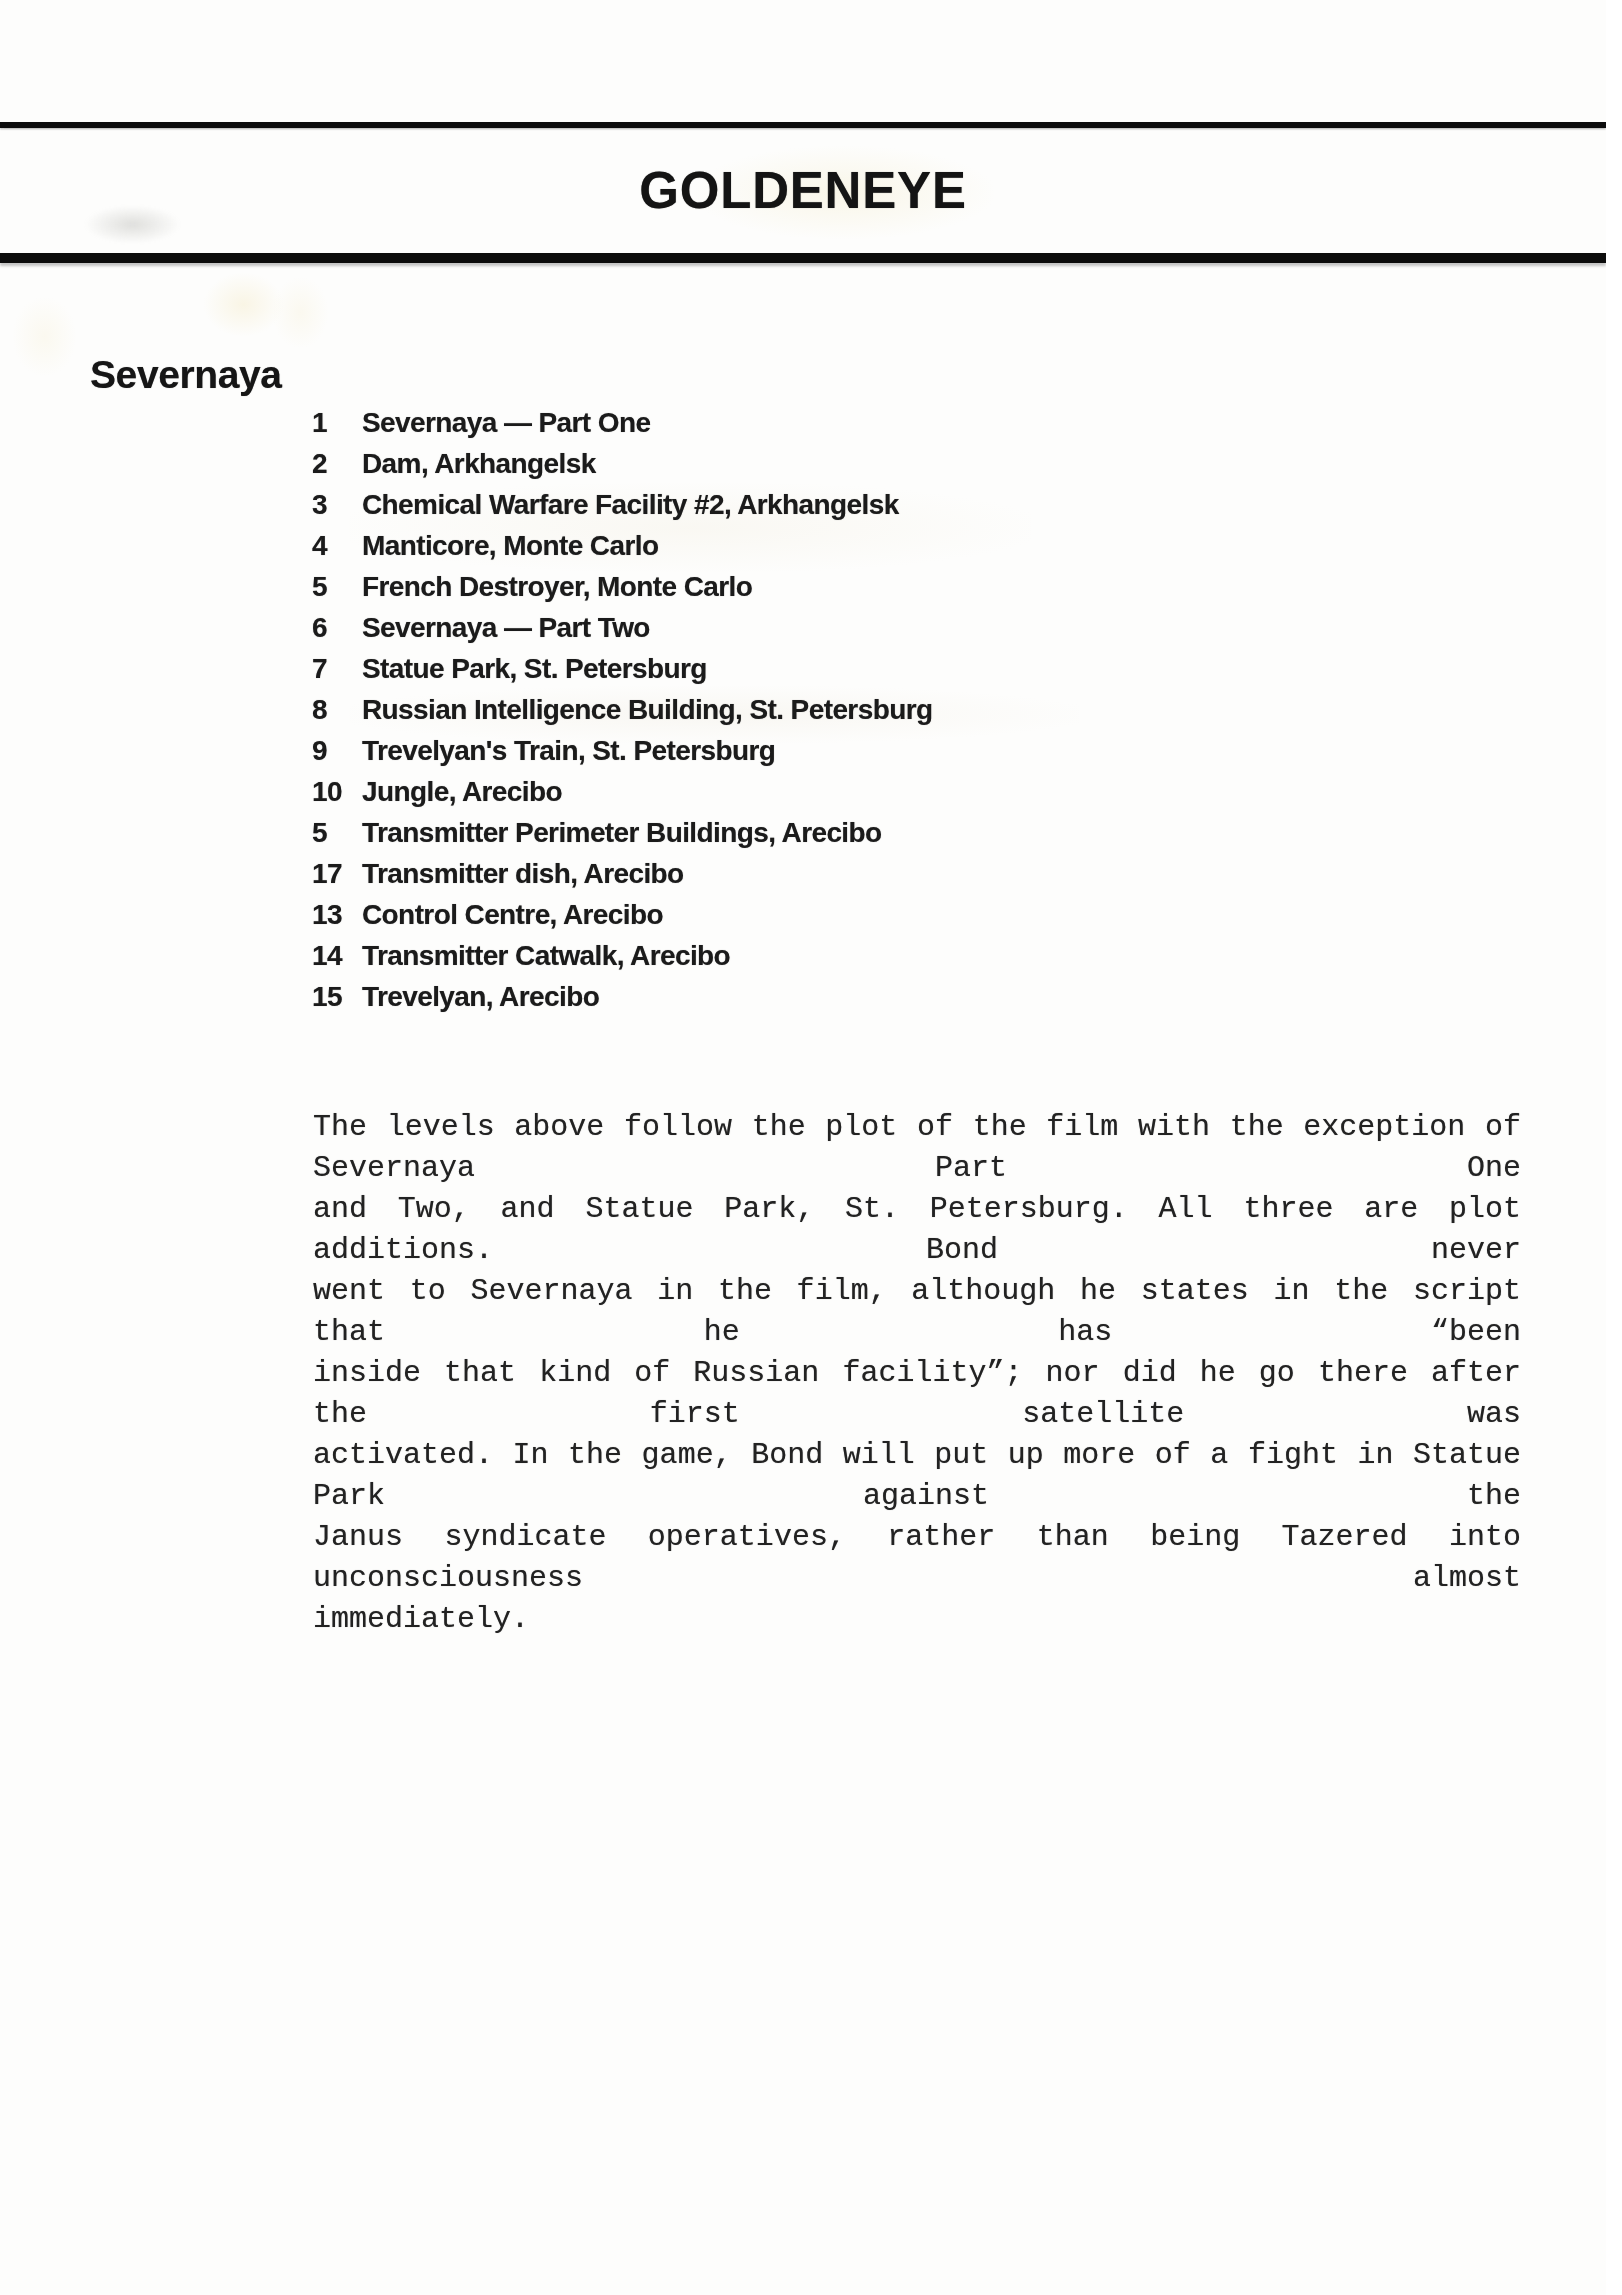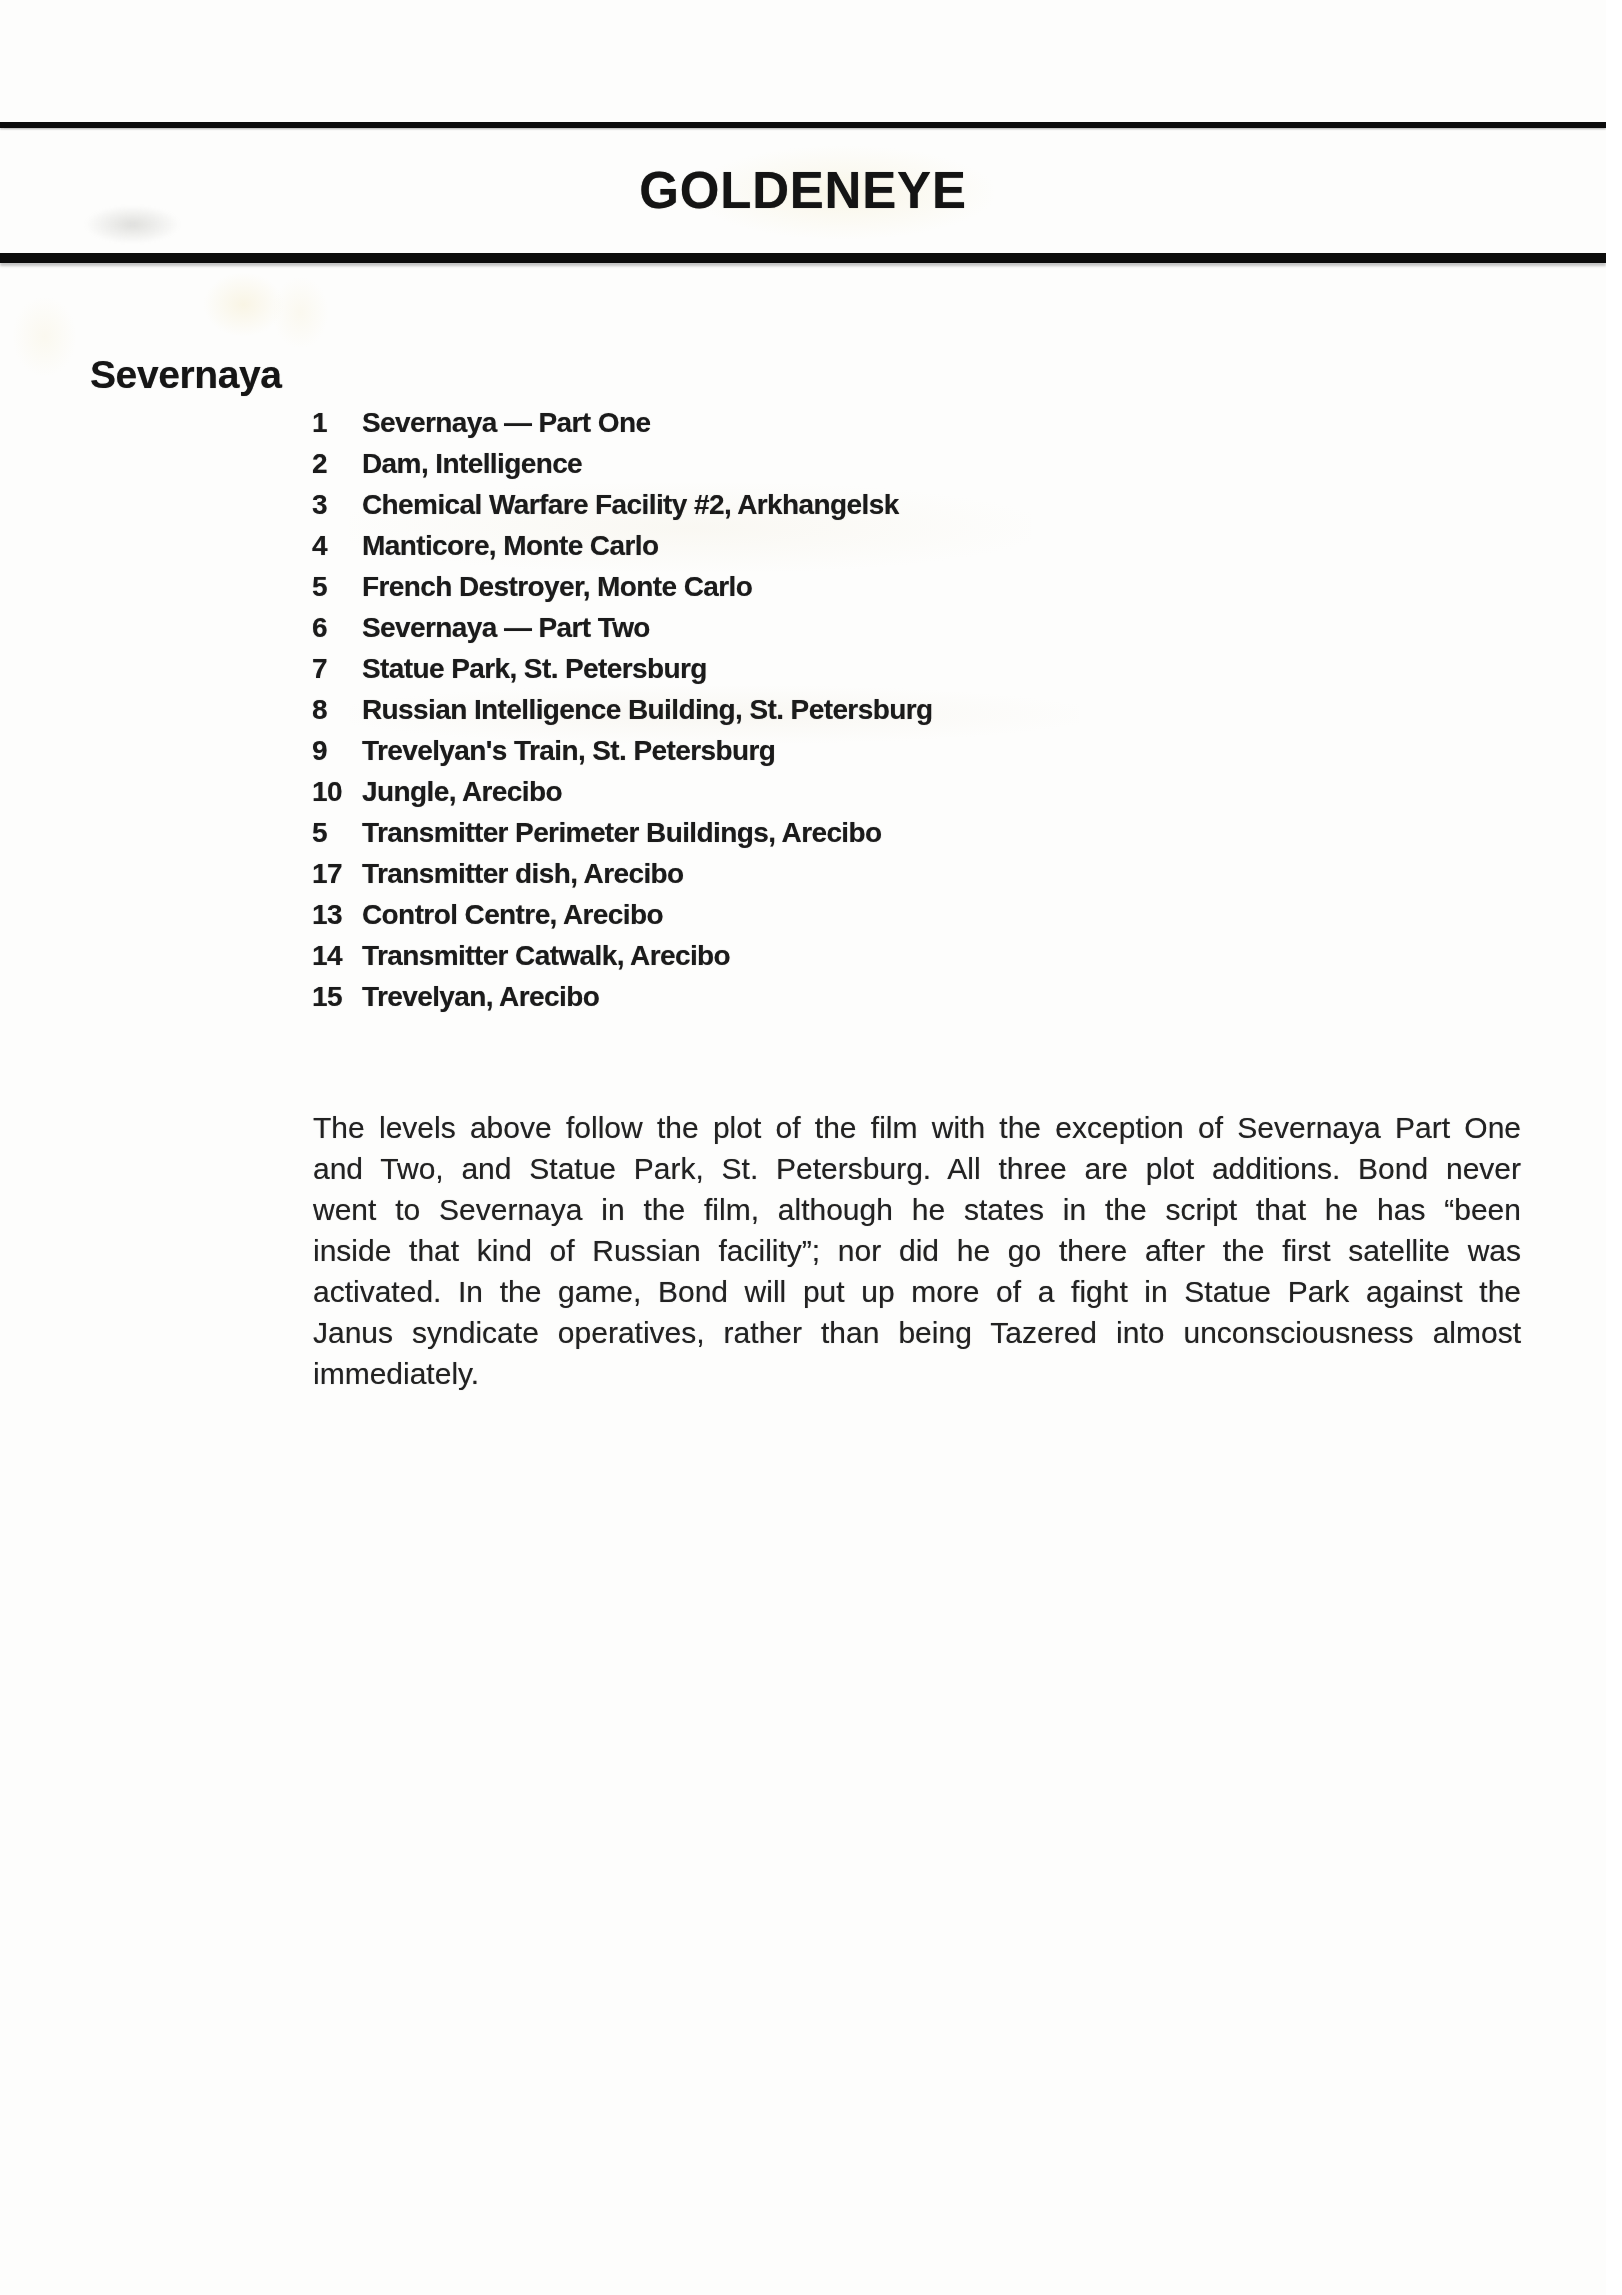--- a/index.html
+++ b/index.html
@@ -84,21 +84,21 @@
     color: #1b1b1b;
     text-shadow: 0 0 0.8px rgba(30,30,30,0.5);
     white-space: nowrap;
   }
   .mission-num  { width: 50px; flex: 0 0 50px; }
   .mission-name { flex: 0 0 auto; }
 
   
   .body-paragraph {
     position: absolute; left: 313px; top: 1107px; width: 1208px;
-    font-family: Liberation Sans, sans-serif;
+    font-family: Liberation Mono, monospace;
     font-size: 30px;
     color: #222222;
     text-shadow: 0 0 0.8px rgba(40,40,40,0.55);
   }
   .pline {
     line-height: 41px;
     text-align: justify;
     text-align-last: justify;
     text-justify: inter-word;
   }
@@ -125,21 +125,21 @@
 
   <div class="missions-heading">Severnaya</div>
 
   <div class="mission-list">
     <div class="mission-row">
       <span class="mission-num">1</span>
       <span class="mission-name">Severnaya — Part One</span>
     </div>
     <div class="mission-row">
       <span class="mission-num">2</span>
-      <span class="mission-name">Dam, Intelligence</span>
+      <span class="mission-name">Dam, Arkhangelsk</span>
     </div>
     <div class="mission-row">
       <span class="mission-num">3</span>
       <span class="mission-name">Chemical Warfare Facility #2, Arkhangelsk</span>
     </div>
     <div class="mission-row">
       <span class="mission-num">4</span>
       <span class="mission-name">Manticore, Monte Carlo</span>
     </div>
     <div class="mission-row">

